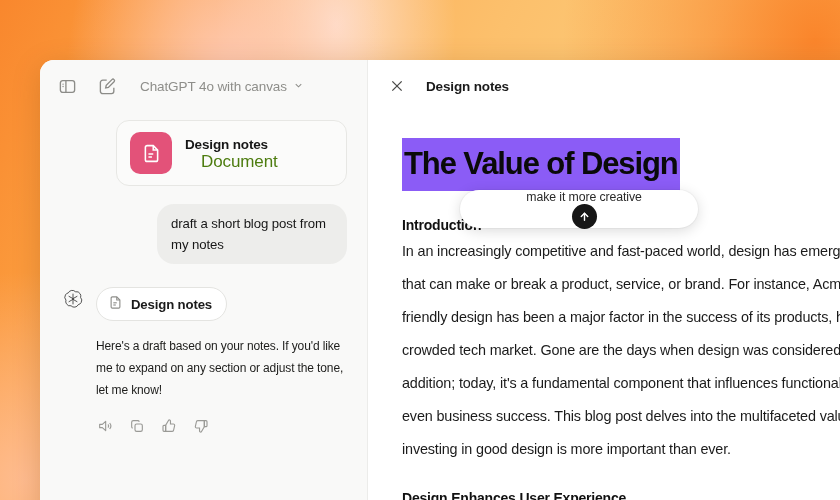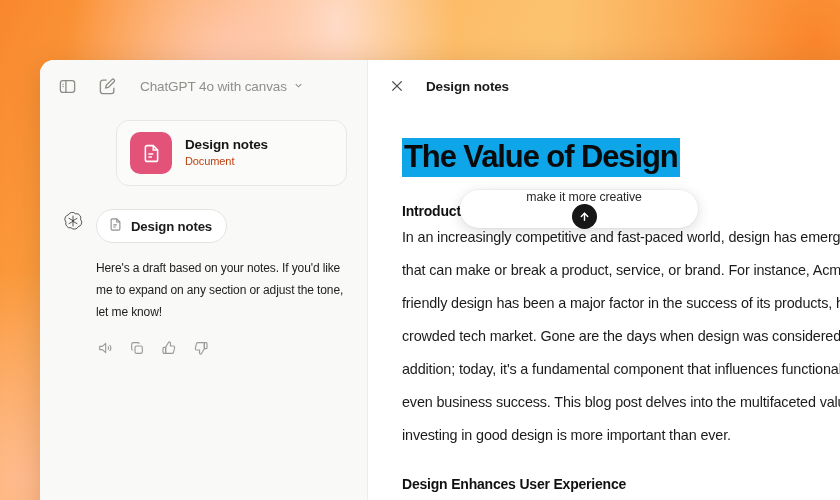--- a/index.html
+++ b/index.html
@@ -88,23 +88,24 @@
     background: #e35279;
     display: flex; align-items: center; justify-content: center;
     flex: 0 0 42px;
   }
   .doc-meta-title {
     font-size: 13.5px; font-weight: 700; color: #161616;
     letter-spacing: -0.15px;
     line-height: 17px;
   }
   .doc-meta-sub {
-    font-size: 11px; color: #c2410c;
+    font-size: 17px; color: #4d7c0f;
     letter-spacing: -0.1px;
     line-height: 17px;
+    margin-left: 16px;
   }
 
   
   .user-row { display: flex; justify-content: flex-end; margin-top: 18px; }
   .user-bubble {
     background: #ededeb;
     color: #171717;
     font-size: 13.2px;
     line-height: 21px;
     letter-spacing: -0.1px;
@@ -161,23 +162,23 @@
     font-size: 13.5px; font-weight: 700; color: #1a1a1a;
     letter-spacing: -0.15px;
   }
   .doc-area { padding: 26px 0 0 34px; }
   .doc-h1 {
     display: inline-block;
     font-size: 31px;
     font-weight: 800;
     letter-spacing: -1.1px;
     color: #0a0a0a;
-    background: #0ea5e9;
+    background: #8b5cf6;
     line-height: 1.18;
-    padding: 1px 2px;
+    padding: 8px 2px;
     white-space: nowrap;
   }
   .doc-h2 {
     font-size: 14px; font-weight: 700; color: #111;
     letter-spacing: -0.2px;
     margin-top: 26px;
   }
   .doc-p {
     font-size: 14.4px;
     line-height: 29px;
@@ -257,20 +258,23 @@
             <line x1="8.5" y1="12.5" x2="14" y2="12.5"></line>
             <line x1="8.5" y1="16" x2="12.5" y2="16"></line>
           </svg>
         </div>
         <div>
           <div class="doc-meta-title">Design notes</div>
           <div class="doc-meta-sub">Document</div>
         </div>
       </div>
 
+      <div class="user-row">
+        <div class="user-bubble">draft a short blog post from my notes</div>
+      </div>
 
       <div class="assistant-row">
         <div class="avatar">
           <svg width="20" height="20" viewBox="0 0 24 24" fill="none" stroke="currentColor" stroke-width="0.9">
             <path d="M21.1 10.1a5.2 5.2 0 0 0-.45-4.28 5.3 5.3 0 0 0-5.7-2.53A5.27 5.27 0 0 0 6.4 4.6a5.26 5.26 0 0 0-3.5 2.55 5.28 5.28 0 0 0 .65 6.2 5.25 5.25 0 0 0 .45 4.28 5.3 5.3 0 0 0 5.7 2.53 5.26 5.26 0 0 0 8.55-1.31 5.26 5.26 0 0 0 3.5-2.55 5.28 5.28 0 0 0-.65-6.2z"></path>
             <path d="M12 5.6v12.8M6.8 8.6l5.2 3 5.2-3M6.8 15.4l5.2-3 5.2 3"></path>
           </svg>
         </div>
         <div class="assistant-col">
           <div class="doc-chip">

